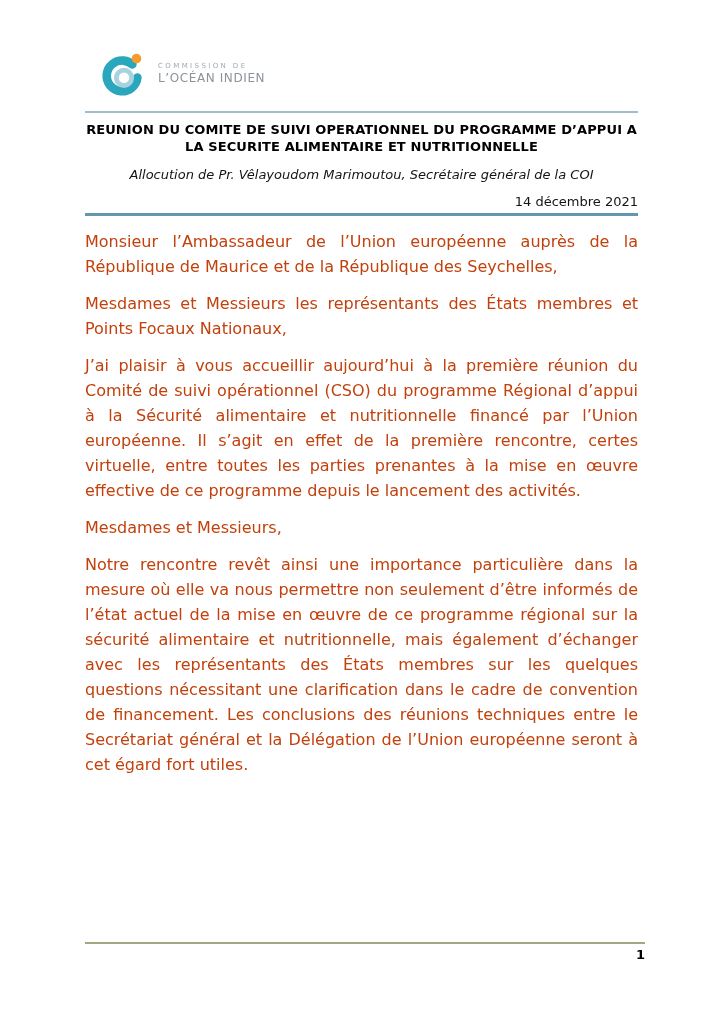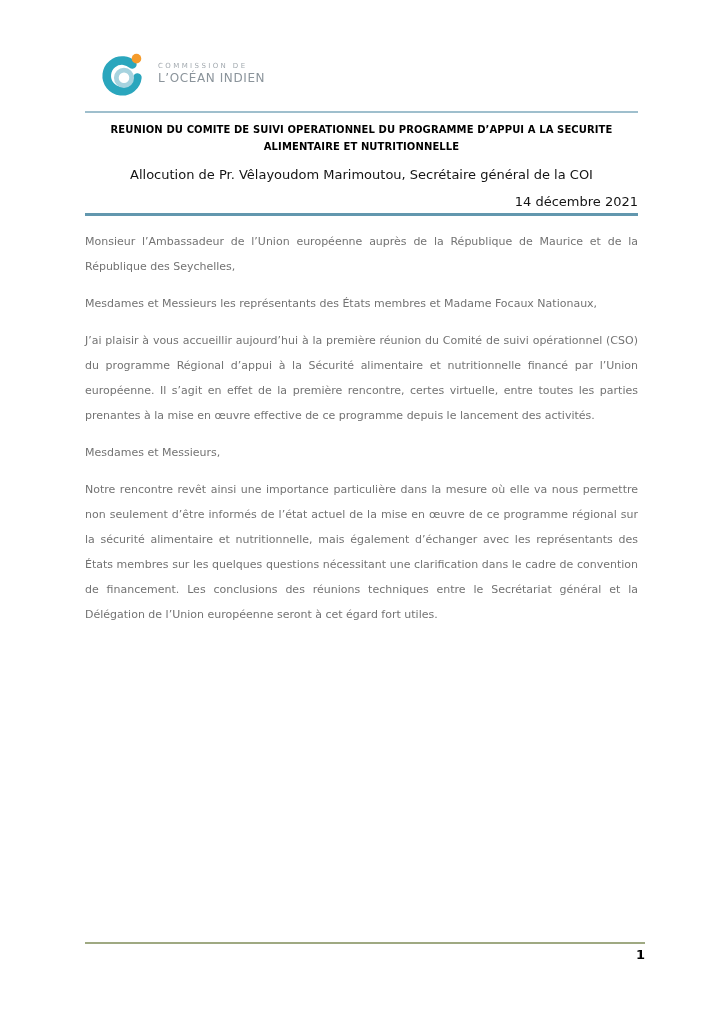--- a/index.html
+++ b/index.html
@@ -46,51 +46,52 @@
     height: 0;
   }
   .rule-bottom {
     border-top: 3px solid #6297ae;
     height: 0;
     margin-top: 4px;
   }
 
   h1.doc-title {
     margin: 8px 0 0 0;
-    font-size: 10px;
+    font-size: 13px;
     line-height: 17px;
     font-weight: bold;
     text-align: center;
     color: #000000;
     letter-spacing: 0.1px;
   }
   .doc-subtitle {
     margin: 12px 0 0 0;
     font-size: 13px;
     line-height: 16px;
     text-align: center;
     color: #141414;
+    font-style: italic;
   }
   .doc-date {
     margin: 11px 0 0 0;
     font-size: 13px;
     line-height: 15px;
     text-align: right;
     color: #141414;
   }
 
   
   .doc-body { margin-top: 13px; }
   .doc-body p {
     margin: 8px 0 12px 0;
-    font-size: 11px;
+    font-size: 16px;
     line-height: 25px;
     text-align: justify;
     text-justify: inter-word;
-    color: #737373;
+    color: #c2410c;
   }
 
   
   .page-footer {
     position: absolute;
     left: 85px;
     right: 79px;
     top: 942px;
   }
   .footer-rule {
@@ -134,21 +135,21 @@
 
     <p class="doc-subtitle">Allocution de Pr. Vêlayoudom Marimoutou, Secrétaire général de la COI</p>
 
     <p class="doc-date">14 décembre 2021</p>
 
     <div class="rule-bottom"></div>
   </header>
 
   <main class="doc-body">
     <p>Monsieur l’Ambassadeur de l’Union européenne auprès de la République de Maurice et de la République des Seychelles,</p>
-    <p>Mesdames et Messieurs les représentants des États membres et Madame Focaux Nationaux,</p>
+    <p>Mesdames et Messieurs les représentants des États membres et Points Focaux Nationaux,</p>
     <p>J’ai plaisir à vous accueillir aujourd’hui à la première réunion du Comité de suivi opérationnel (CSO) du programme Régional d’appui à la Sécurité alimentaire et nutritionnelle financé par l’Union européenne. Il s’agit en effet de la première rencontre, certes virtuelle, entre toutes les parties prenantes à la mise en œuvre effective de ce programme depuis le lancement des activités.</p>
     <p>Mesdames et Messieurs,</p>
     <p>Notre rencontre revêt ainsi une importance particulière dans la mesure où elle va nous permettre non seulement d’être informés de l’état actuel de la mise en œuvre de ce programme régional sur la sécurité alimentaire et nutritionnelle, mais également d’échanger avec les représentants des États membres sur les quelques questions nécessitant une clarification dans le cadre de convention de financement. Les conclusions des réunions techniques entre le Secrétariat général et la Délégation de l’Union européenne seront à cet égard fort utiles.</p>
   </main>
 
   <footer class="page-footer">
     <div class="footer-rule"></div>
     <div class="page-number">1</div>
   </footer>
 

